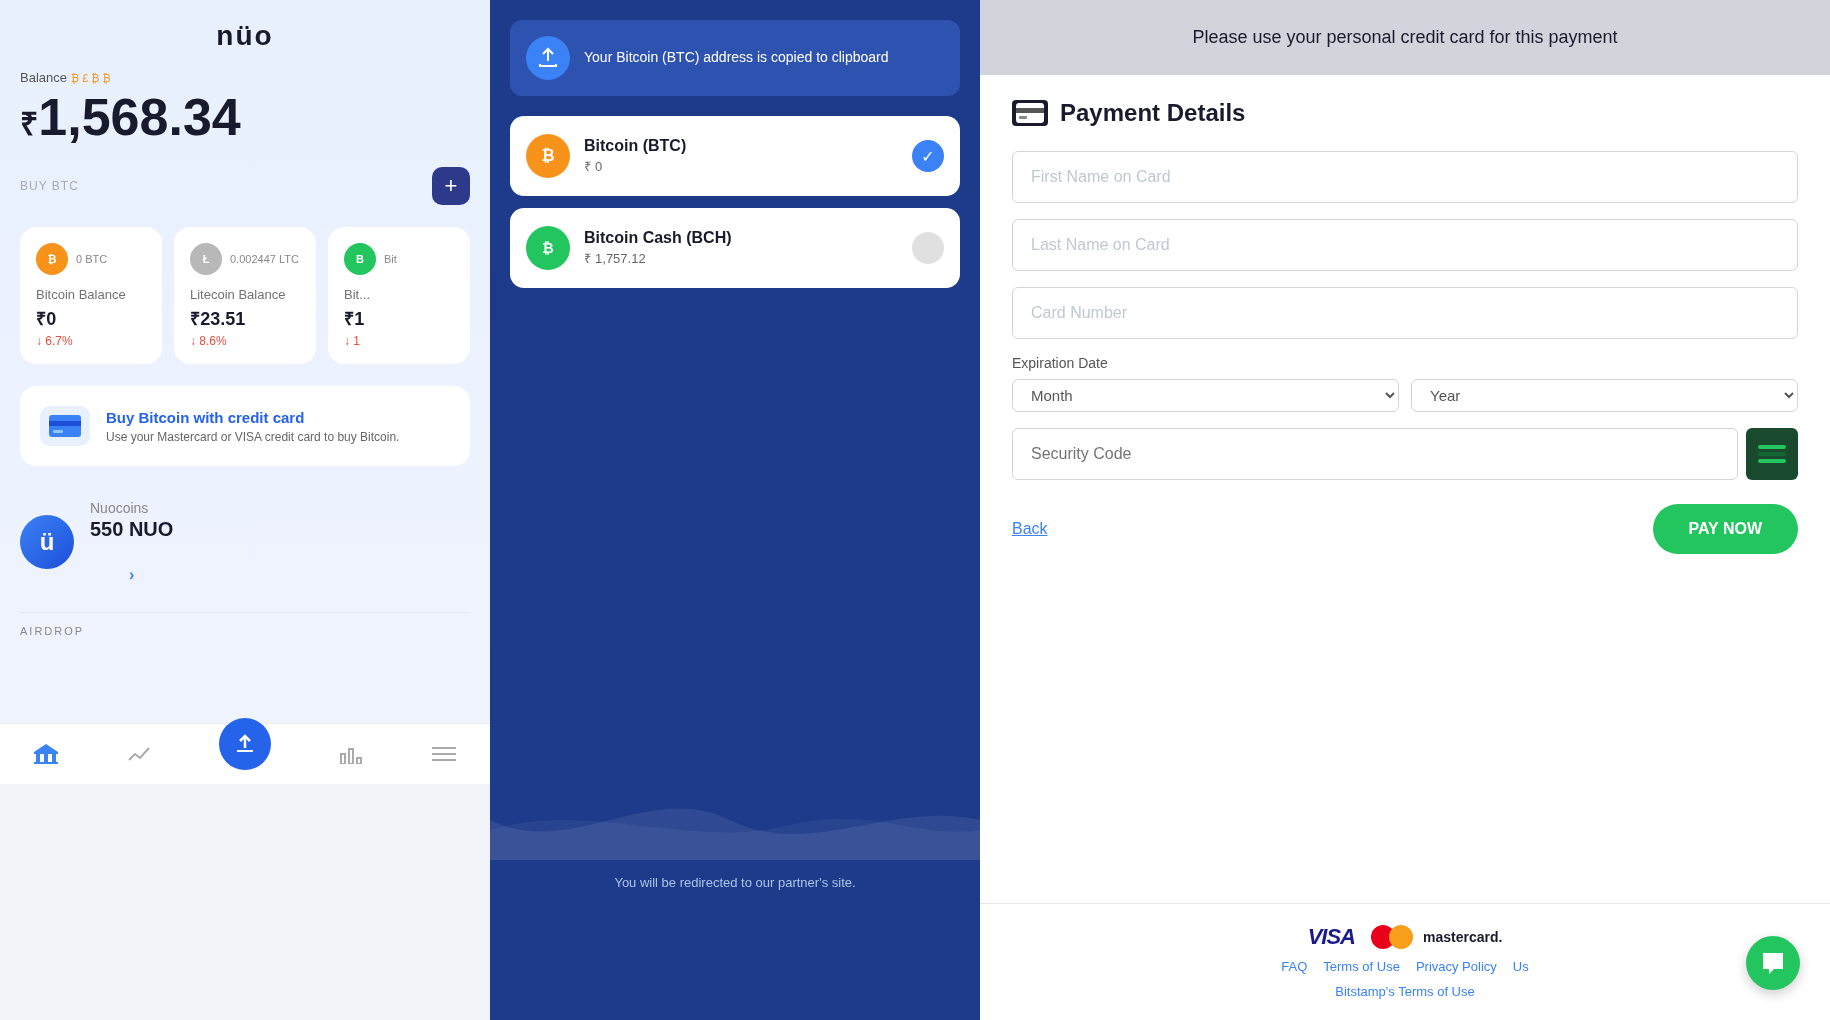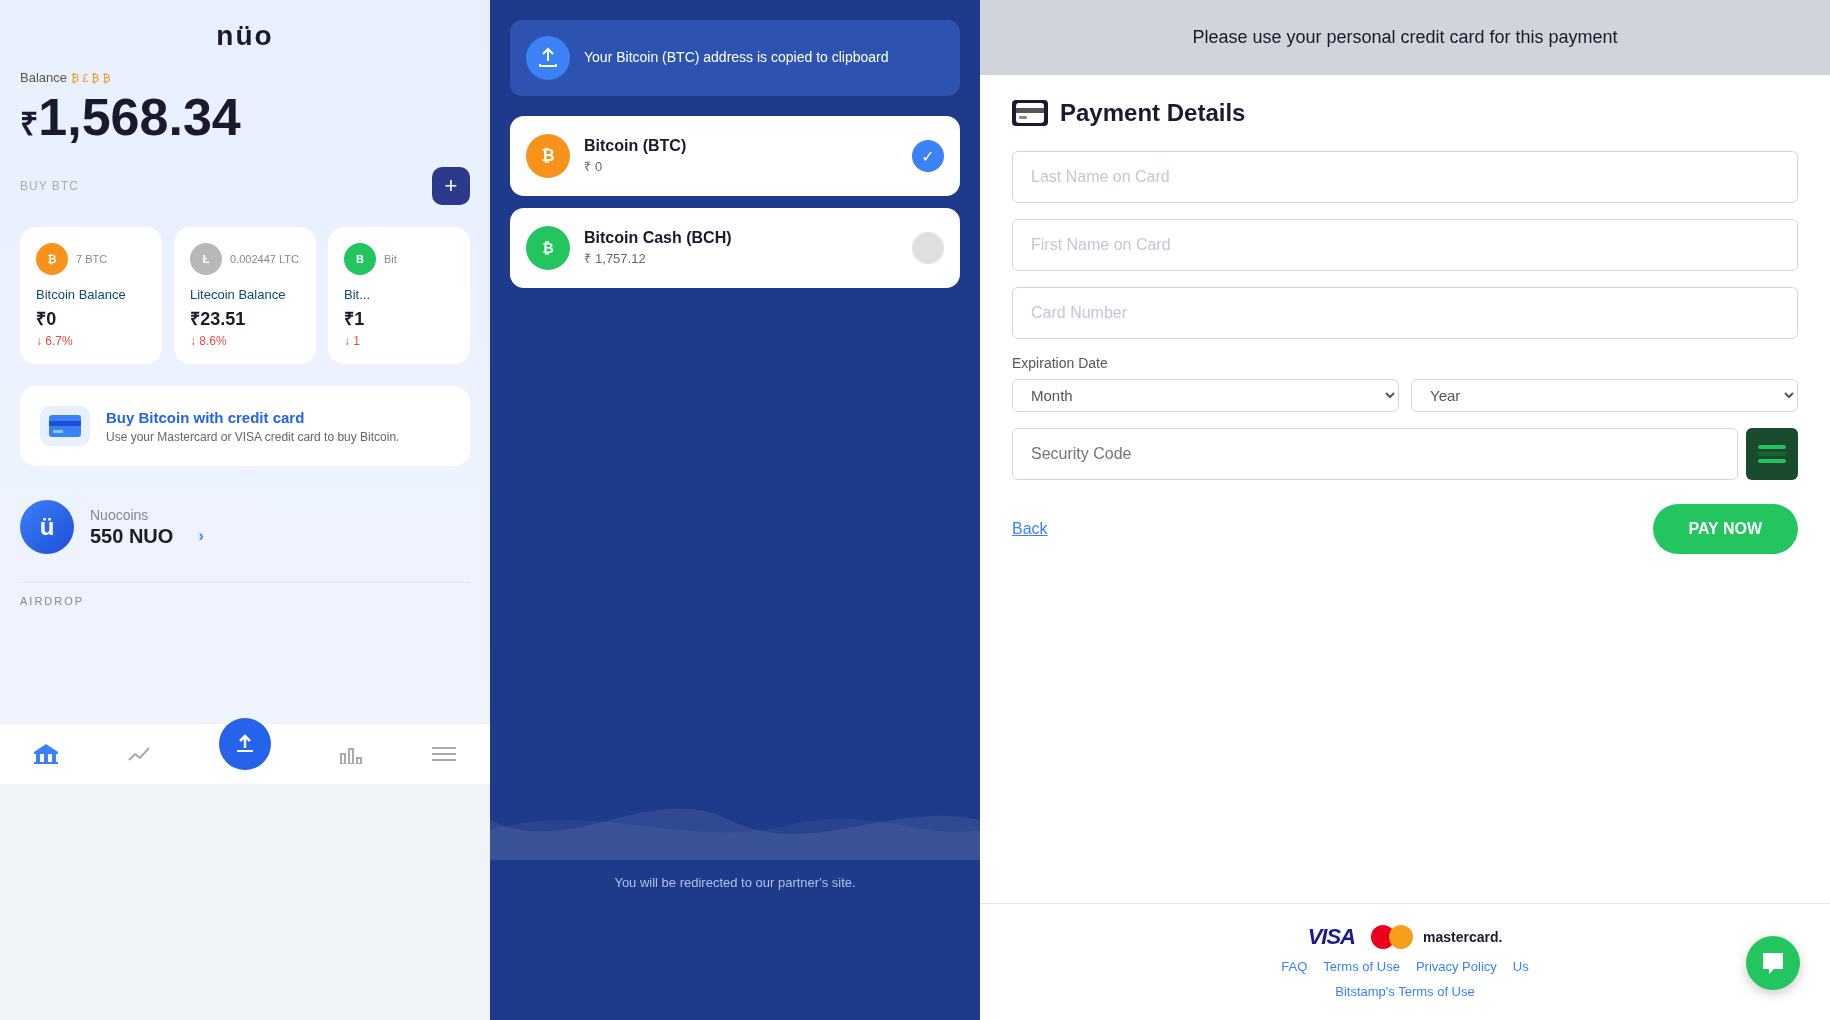--- a/index.html
+++ b/index.html
@@ -103,21 +103,21 @@
       display: flex;
       align-items: center;
       justify-content: center;
       font-weight: 700;
       font-size: 11px;
       color: white;
     }
     .btc-icon { background: #f7931a; }
     .ltc-icon { background: #b8b8b8; }
     .crypto-symbol { font-size: 11px; color: #888; font-weight: 500; }
-    .crypto-name { font-size: 13px; color: #0c4a6e; margin-bottom: 4px; }
+    .crypto-name { font-size: 13px; color: #737373; margin-bottom: 4px; }
     .crypto-balance { font-size: 18px; font-weight: 700; color: #1a1a2e; }
     .crypto-change { font-size: 12px; color: #e74c3c; margin-top: 4px; }
 
     .buy-bitcoin-card {
       background: white;
       border-radius: 16px;
       padding: 20px;
       margin-bottom: 22px;
       display: flex;
       align-items: center;
@@ -159,20 +159,21 @@
       font-weight: 700;
     }
     .nuocoins-label { font-size: 14px; color: #888; margin-bottom: 2px; }
     .nuocoins-amount {
       font-size: 20px;
       font-weight: 700;
       color: #1a1a2e;
       display: flex;
       align-items: center;
       gap: 25px;
+      flex-direction: column;
     }
     .nuocoins-amount .arrow { color: #3b82f6; font-size: 16px; }
 
     .airdrop-label {
       font-size: 11px;
       color: #888;
       letter-spacing: 2px;
       margin-top: 16px;
       border-top: 1px solid #e0e8f0;
       padding-top: 12px;
@@ -558,21 +559,21 @@
 
   <div class="buy-btc-row">
     <button class="buy-btc-btn">BUY BTC</button>
     <button class="add-btn">+</button>
   </div>
 
   <div class="crypto-cards">
     <div class="crypto-card">
       <div class="crypto-card-header">
         <div class="crypto-icon btc-icon">₿</div>
-        <span class="crypto-symbol">7 BTC</span>
+        <span class="crypto-symbol">0 BTC</span>
       </div>
       <div class="crypto-name">Bitcoin Balance</div>
       <div class="crypto-balance">₹0</div>
       <div class="crypto-change">↓ 6.7%</div>
     </div>
     <div class="crypto-card">
       <div class="crypto-card-header">
         <div class="crypto-icon ltc-icon">Ł</div>
         <span class="crypto-symbol">0.002447 LTC</span>
       </div>
@@ -710,25 +711,25 @@
         <svg width="28" height="20" viewBox="0 0 28 20">
           <rect width="28" height="20" rx="3" fill="white"></rect>
           <rect y="5" width="28" height="5" fill="#555"></rect>
           <rect x="3" y="13" width="8" height="3" rx="1" fill="#888"></rect>
         </svg>
       </div>
       <span>Payment Details</span>
     </div>
 
     <div class="form-group">
+      <input class="form-input" type="text" placeholder="First Name on Card" style="">
+    </div>
+
+    <div class="form-group">
       <input class="form-input" type="text" placeholder="Last Name on Card" style="">
-    </div>
-
-    <div class="form-group">
-      <input class="form-input" type="text" placeholder="First Name on Card" style="">
     </div>
 
     <div class="form-group">
       <input class="form-input" type="text" placeholder="Card Number" style="">
     </div>
 
     <div class="expiry-label">Expiration Date</div>
     <div class="expiry-row">
       <select class="expiry-select">
         <option>Month</option>

